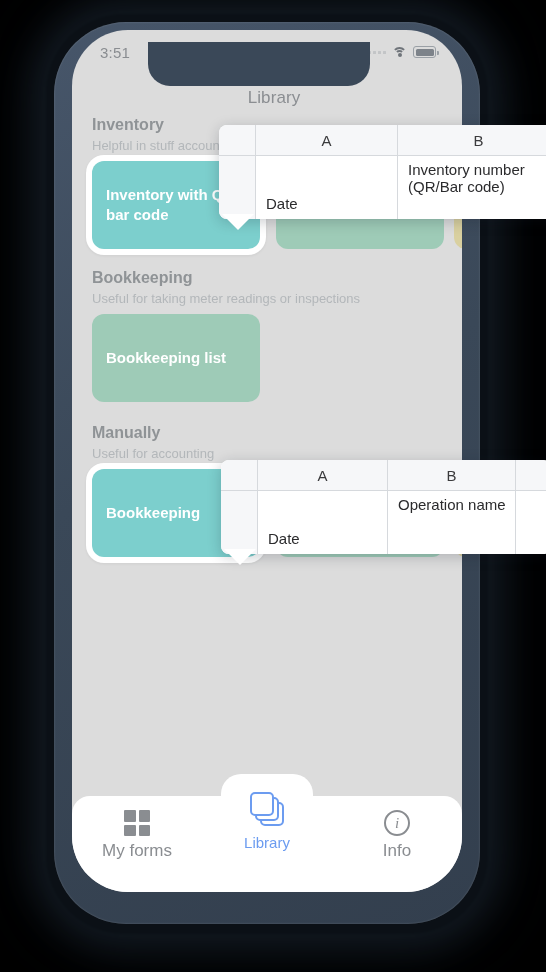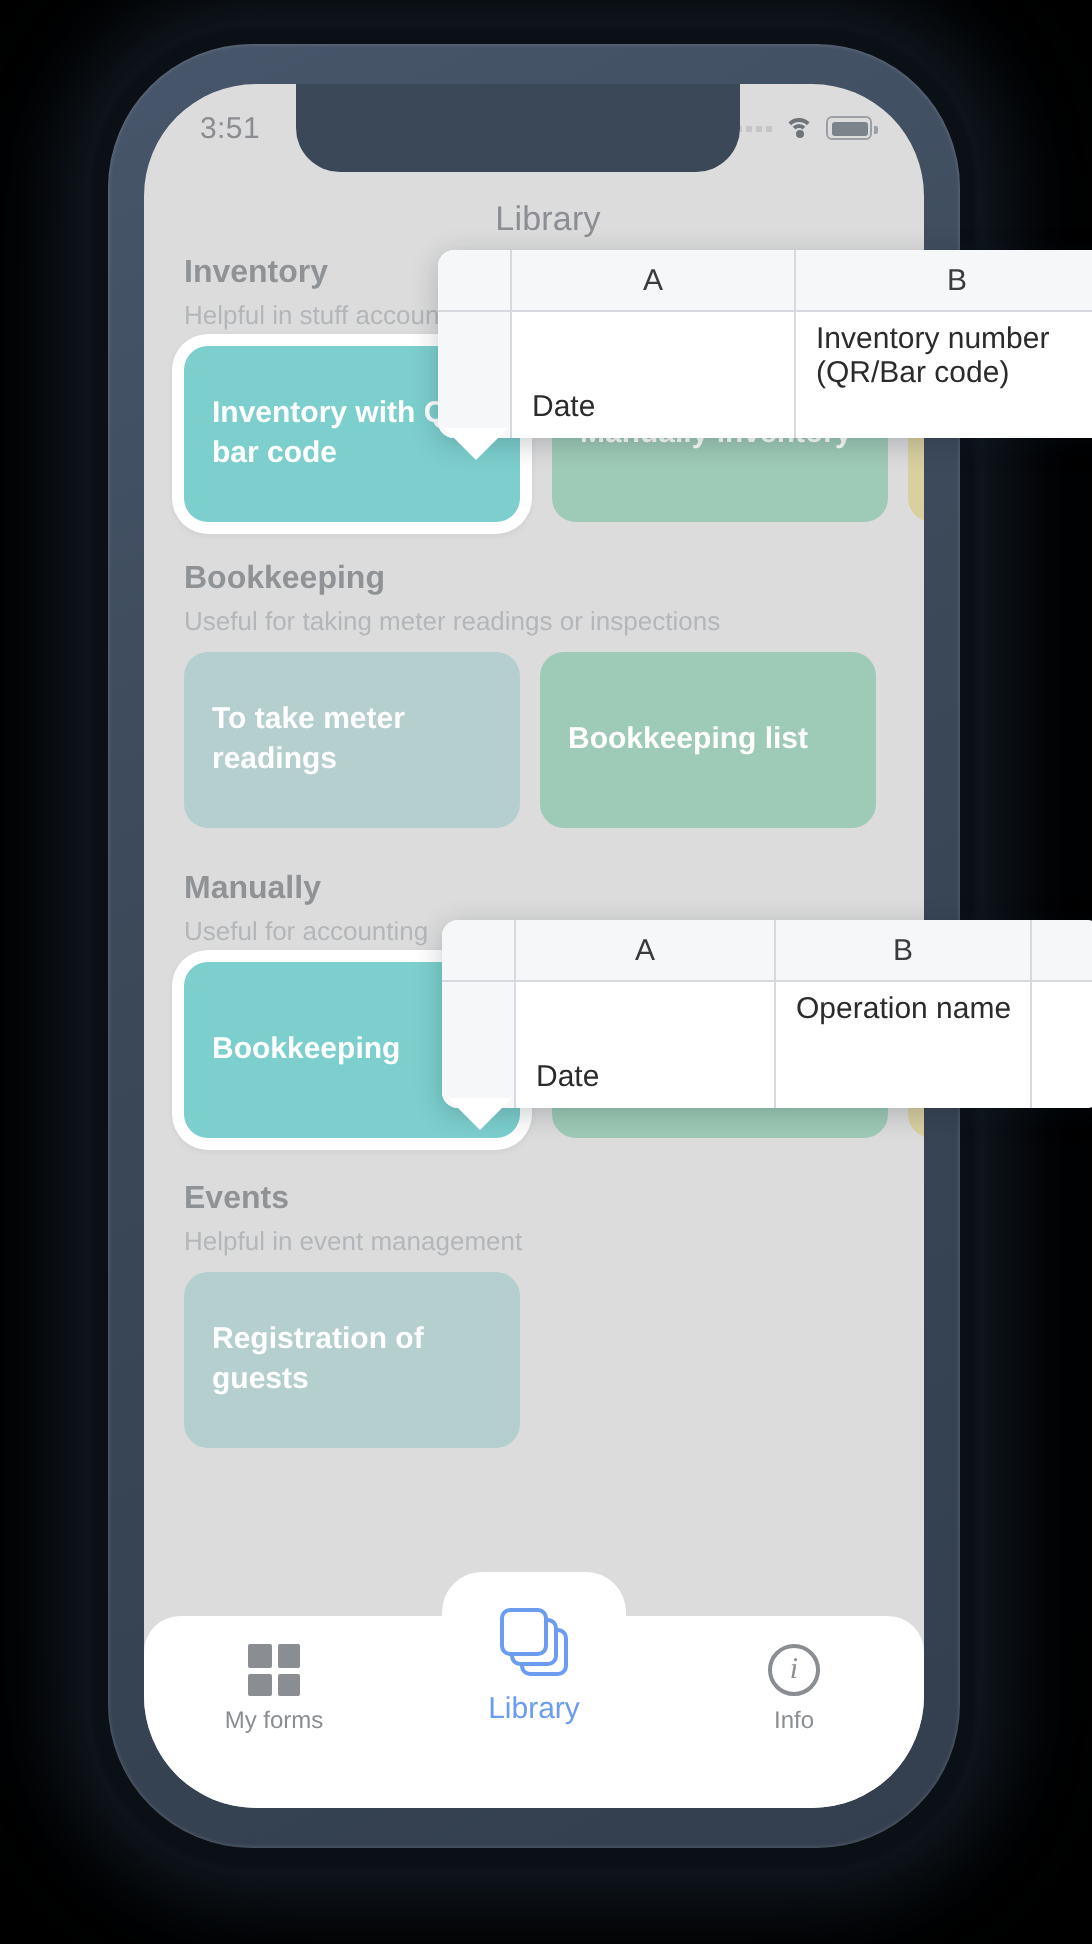--- a/index.html
+++ b/index.html
@@ -19,21 +19,21 @@
     box-shadow: 0 0 34px 14px rgba(30,40,52,.55), 0 0 70px 26px rgba(20,28,38,.35);
     filter: blur(1px);
   }
   .phone-body {
     position: absolute; left: 54px; top: 22px; width: 426px; height: 902px;
     border-radius: 72px;
     background: linear-gradient(155deg,#47566a 0%, #3a4858 45%, #333f4e 100%);
     box-shadow: inset 0 0 2px rgba(255,255,255,.22);
   }
   .phone-screen {
-    position: absolute; left: 72px; top: 42px; width: 390px; height: 862px;
+    position: absolute; left: 72px; top: 30px; width: 390px; height: 862px;
     border-radius: 56px;
     background: #dcdcdc;
     overflow: hidden;
   }
 
   
   .notch {
     position: absolute; left: 148px; top: 42px; width: 222px; height: 44px;
     background: #3a4858;
     border-bottom-left-radius: 22px; border-bottom-right-radius: 22px;
@@ -142,21 +142,21 @@
   
   .tabbar {
     position: absolute; bottom: 0; left: 0; width: 390px; height: 96px;
     background: #fff;
     border-top-left-radius: 18px; border-top-right-radius: 18px;
     display: flex; align-items: flex-start; justify-content: space-around;
     padding-top: 14px;
     z-index: 40;
   }
   .tab { width: 90px; text-align: center; }
-  .tab .lbl { font-size: 12px; color: #8a8d91; margin-top: 5px; display: block; }
+  .tab .lbl { font-size: 17px; color: #8a8d91; margin-top: 5px; display: block; }
 
   .grid-icon { width: 26px; height: 26px; margin: 0 auto; display: grid;
                grid-template-columns: 1fr 1fr; grid-template-rows: 1fr 1fr; gap: 3px; }
   .grid-icon i { background: #8a8d91; display: block; border-radius: 1px; }
 
   .tab-raised {
     position: absolute; bottom: 0; left: 50%; transform: translateX(-50%);
     width: 92px; height: 118px; background: #fff;
     border-top-left-radius: 20px; border-top-right-radius: 20px;
     z-index: 41;
@@ -219,44 +219,36 @@
           </div>
           <div class="card" style="background:#9ecbb7">Manually inventory</div>
           <div class="card stub" style="background:#d9d0a0"></div>
         </div>
       </div>
 
       <div class="section" style="margin-top:20px">
         <div class="section-title">Bookkeeping</div>
         <div class="section-sub">Useful for taking meter readings or inspections</div>
         <div class="card-row">
-          <div class="card" style="background:#b5cfce">To take meter readings</div>
           <div class="card" style="background:#9ecbb7">Bookkeeping list</div>
         </div>
       </div>
 
       <div class="section" style="margin-top:22px">
         <div class="section-title">Manually</div>
         <div class="section-sub">Useful for accounting</div>
         <div class="card-row">
           <div class="card-wrap selected">
             <div class="card" style="background:#7ccfcd">Bookkeeping</div>
           </div>
           <div class="card" style="background:#9ecbb7">Expenditures</div>
           <div class="card stub" style="background:#d9d0a0"></div>
         </div>
       </div>
 
-      <div class="section" style="margin-top:22px">
-        <div class="section-title">Events</div>
-        <div class="section-sub">Helpful in event management</div>
-        <div class="card-row">
-          <div class="card" style="background:#b5cfce">Registration of guests</div>
-        </div>
-      </div>
 
     </div>
 
     <div class="tabbar">
       <div class="tab">
         <span class="grid-icon">
             <i></i>
             <i></i>
             <i></i>
             <i></i>

